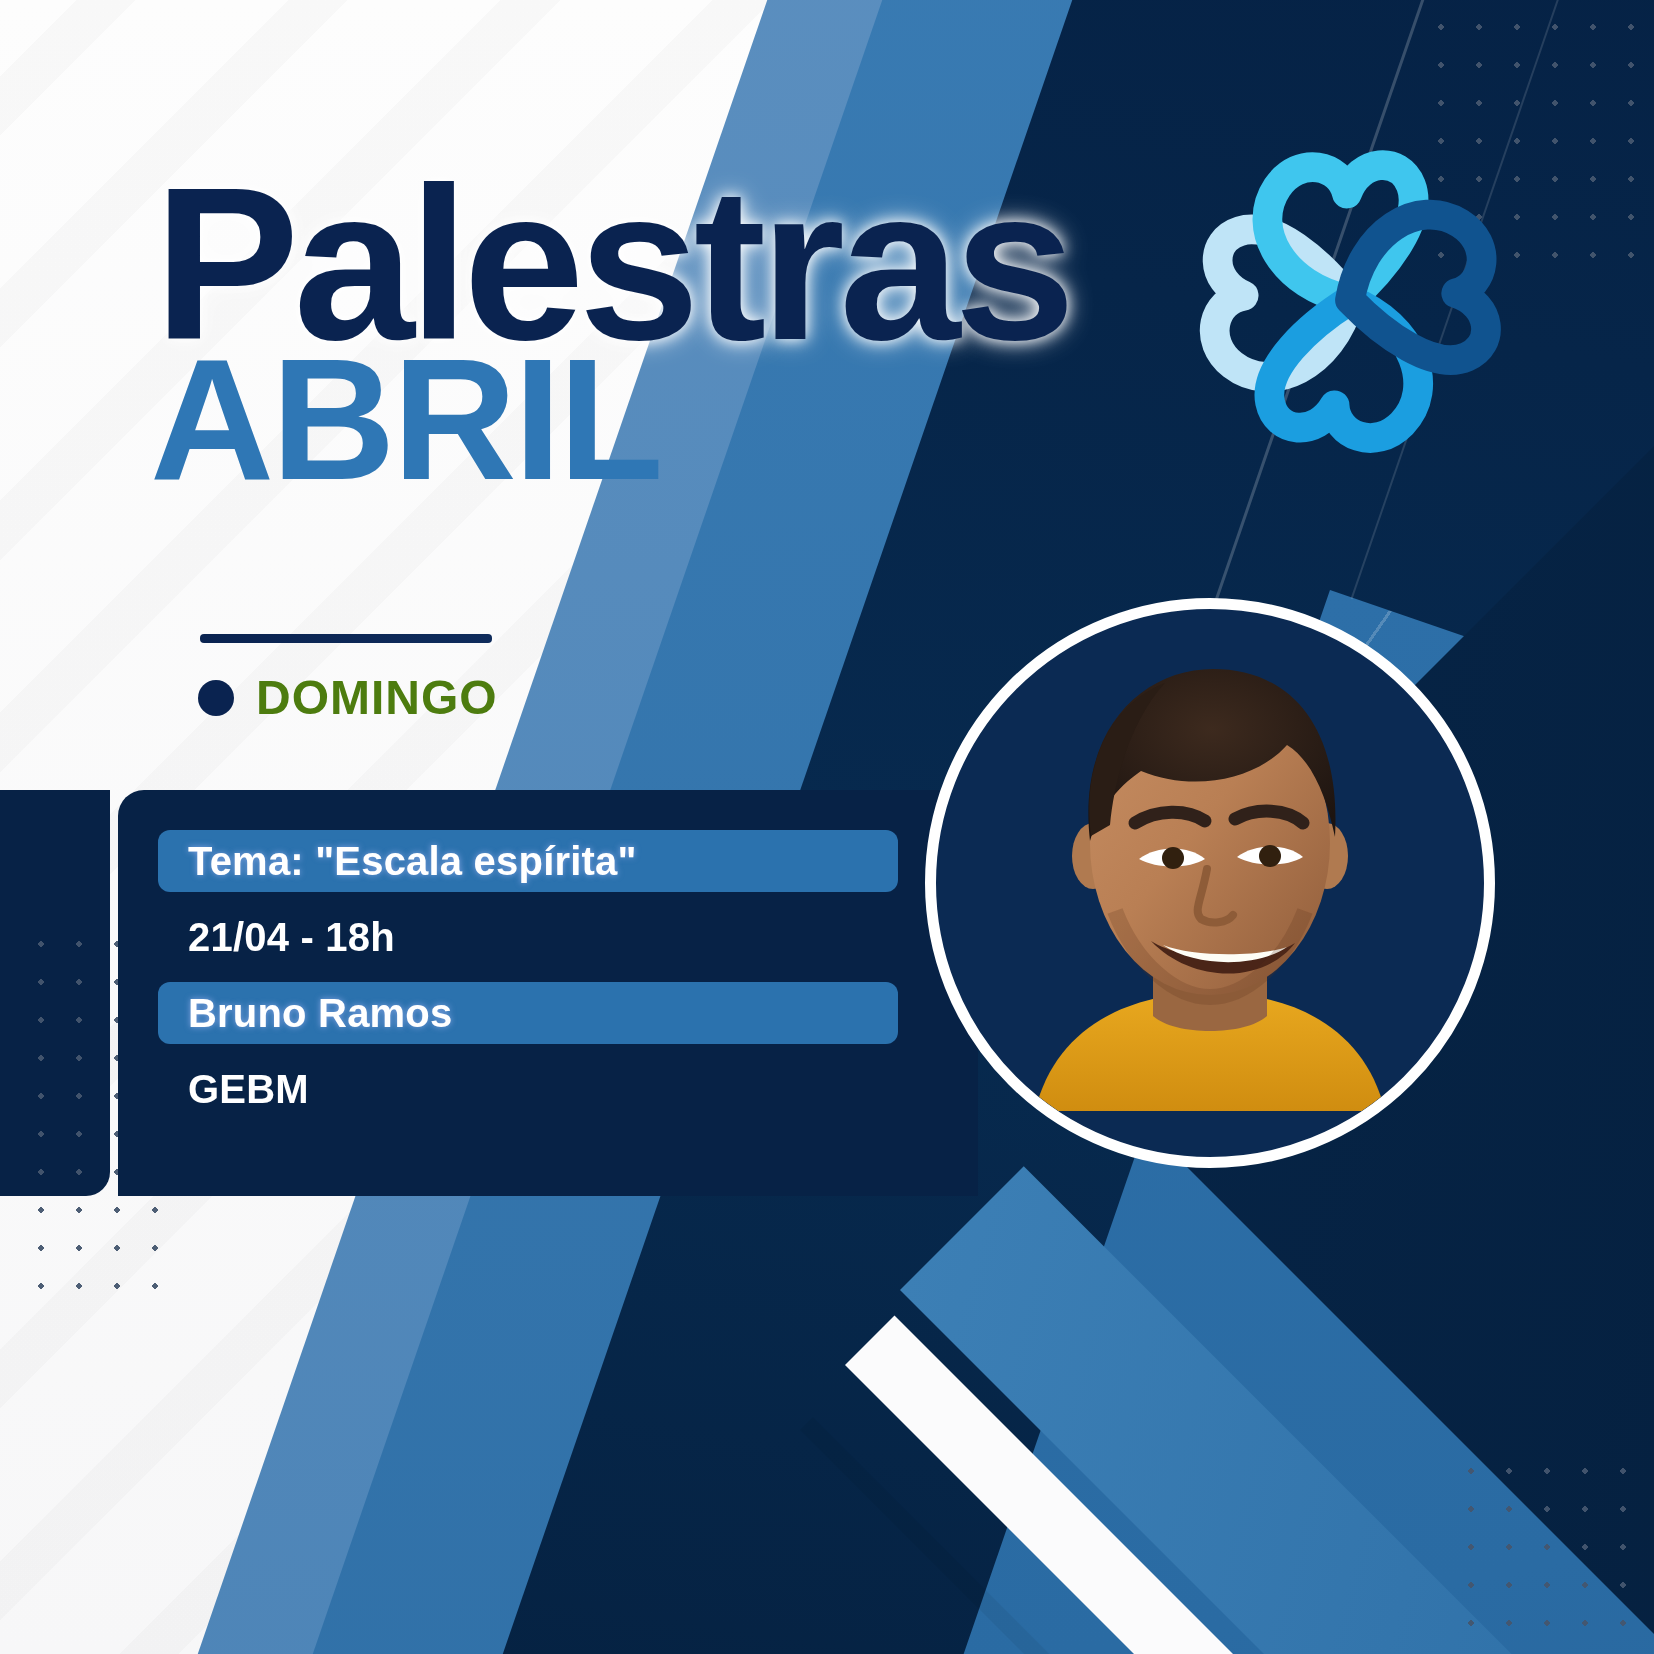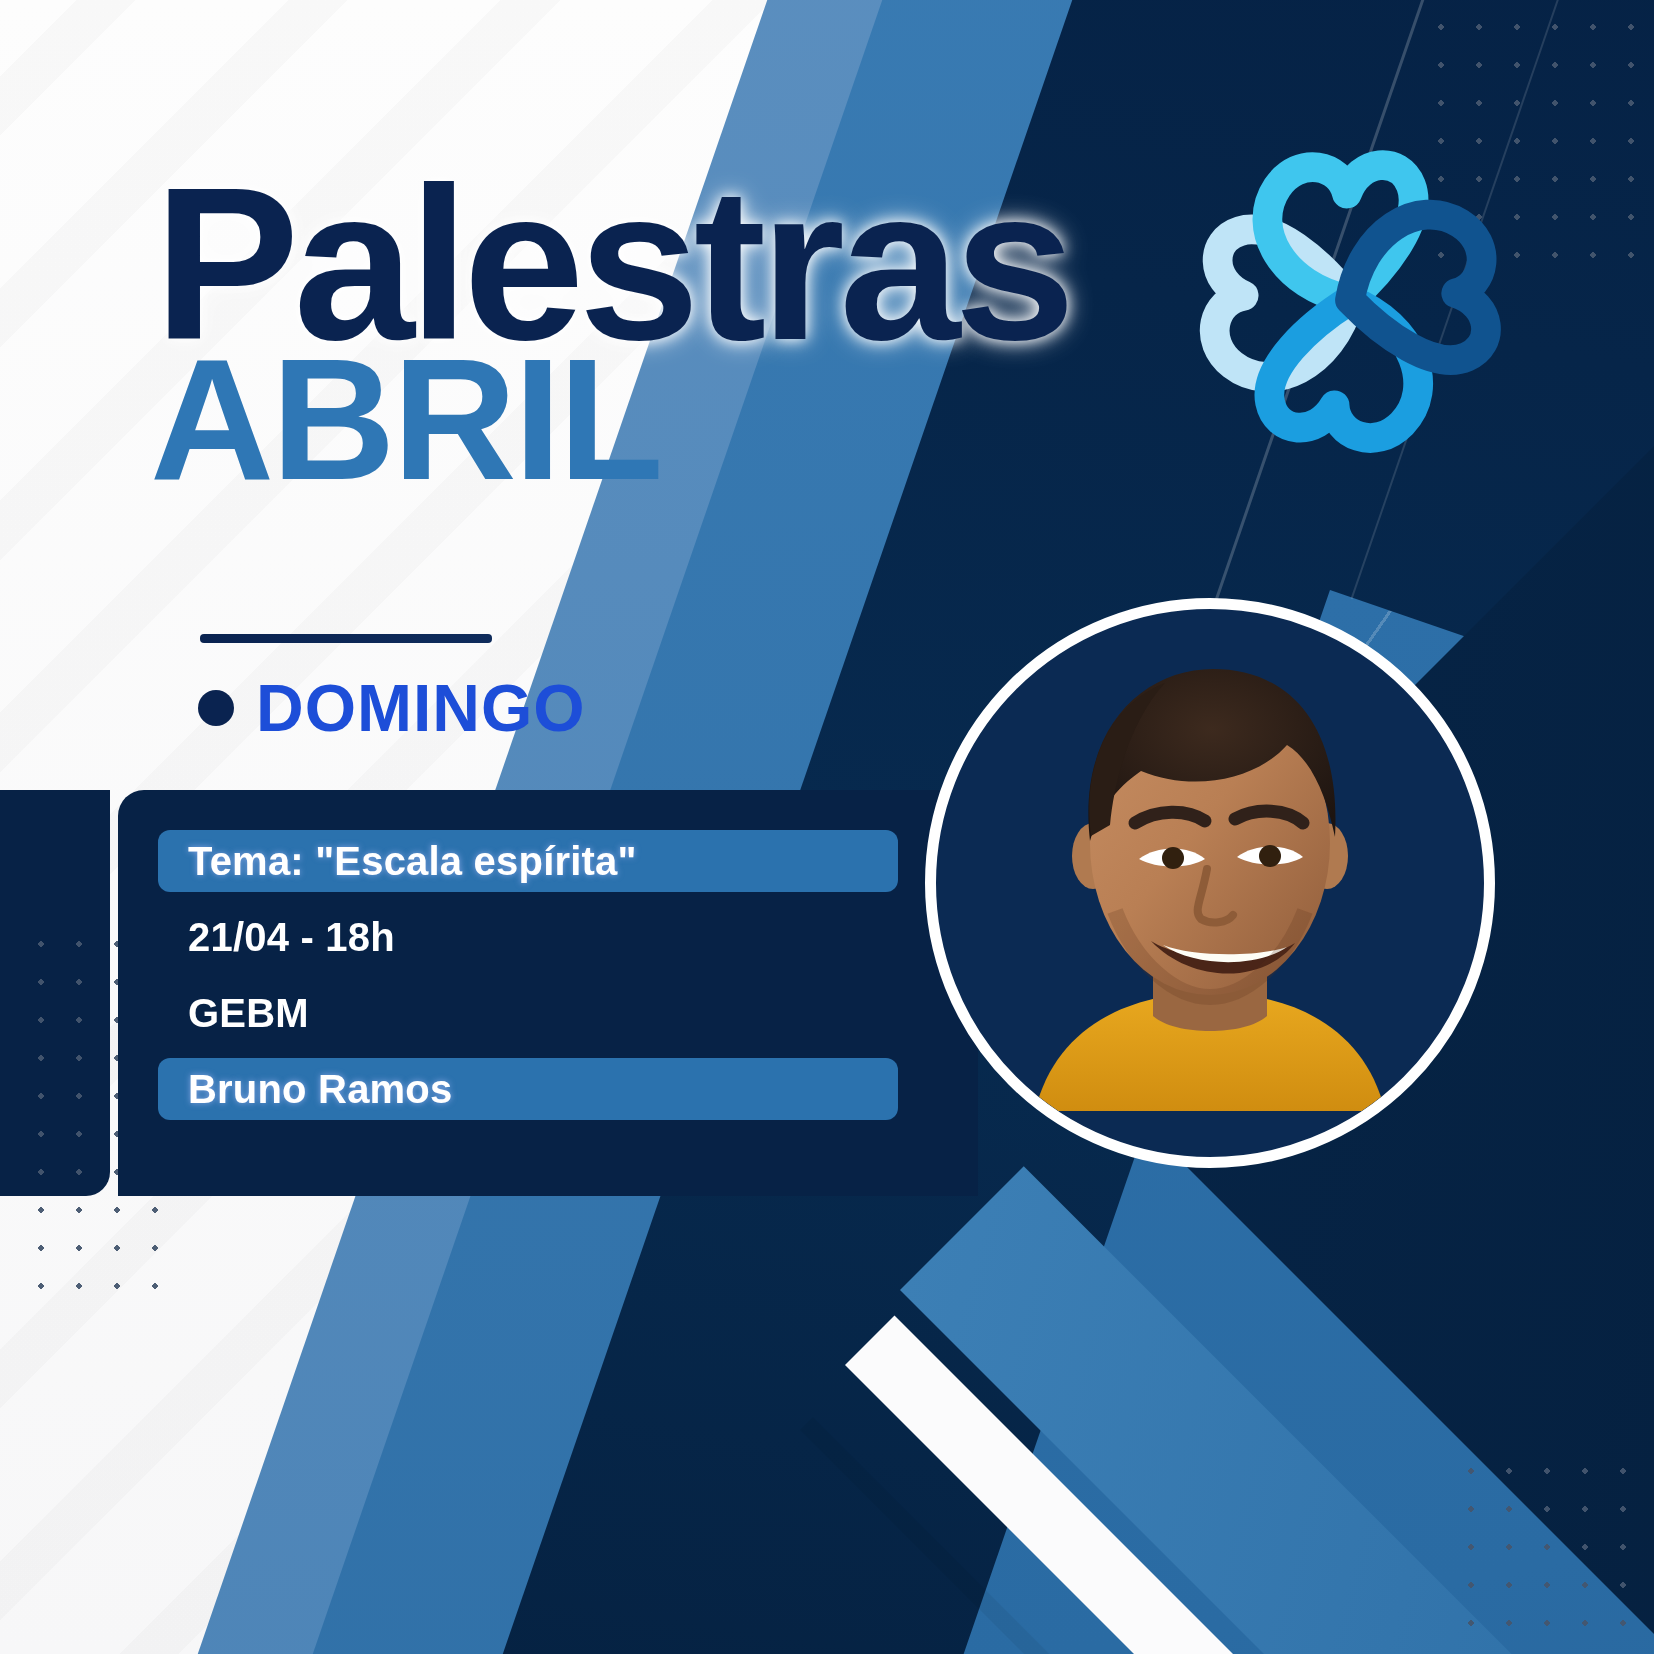--- a/index.html
+++ b/index.html
@@ -172,21 +172,21 @@
     position:absolute;left:200px;top:634px;width:292px;height:9px;
     background:linear-gradient(90deg,#0a2350,#0f2c5c);border-radius:4px;
   }
   .dayline{
     position:absolute;left:198px;top:630px;
     display:flex;align-items:center;gap:22px;
     margin-top:40px;
   }
   .daydot{width:36px;height:36px;border-radius:50%;background:#0a2350;}
   .daytext{
-    font-size:66px;font-weight:bold;color:#1d4ed8;letter-spacing:1px;
+    font-size:48px;font-weight:bold;color:#4d7c0f;letter-spacing:1px;
   }
 
   
   .portrait{
     position:absolute;left:925px;top:598px;width:570px;height:570px;
     border-radius:50%;
     background:#0b2a53;
     border:11px solid #ffffff;
     box-sizing:border-box;
     overflow:hidden;
@@ -273,22 +273,22 @@
 
   <div class="left-block"></div>
   <div class="dots dots-left"></div>
 
   <div class="info-panel"></div>
   <div class="info-panel-tail"></div>
 
   <div class="info-rows">
     <div class="inforow hl">Tema: "Escala espírita"</div>
     <div class="inforow plain">21/04  -  18h</div>
+    <div class="inforow hl">Bruno Ramos</div>
     <div class="inforow plain">GEBM</div>
-    <div class="inforow hl">Bruno Ramos</div>
   </div>
 
   <div class="portrait">
     <div class="portrait-inner">
       <svg class="face" viewBox="0 0 430 500" aria-hidden="true">
         <defs>
           <linearGradient id="skin" x1="0" y1="0" x2="1" y2="1">
             <stop offset="0%" stop-color="#c78e63"></stop>
             <stop offset="45%" stop-color="#b97f54"></stop>
             <stop offset="100%" stop-color="#8f5c3a"></stop>

